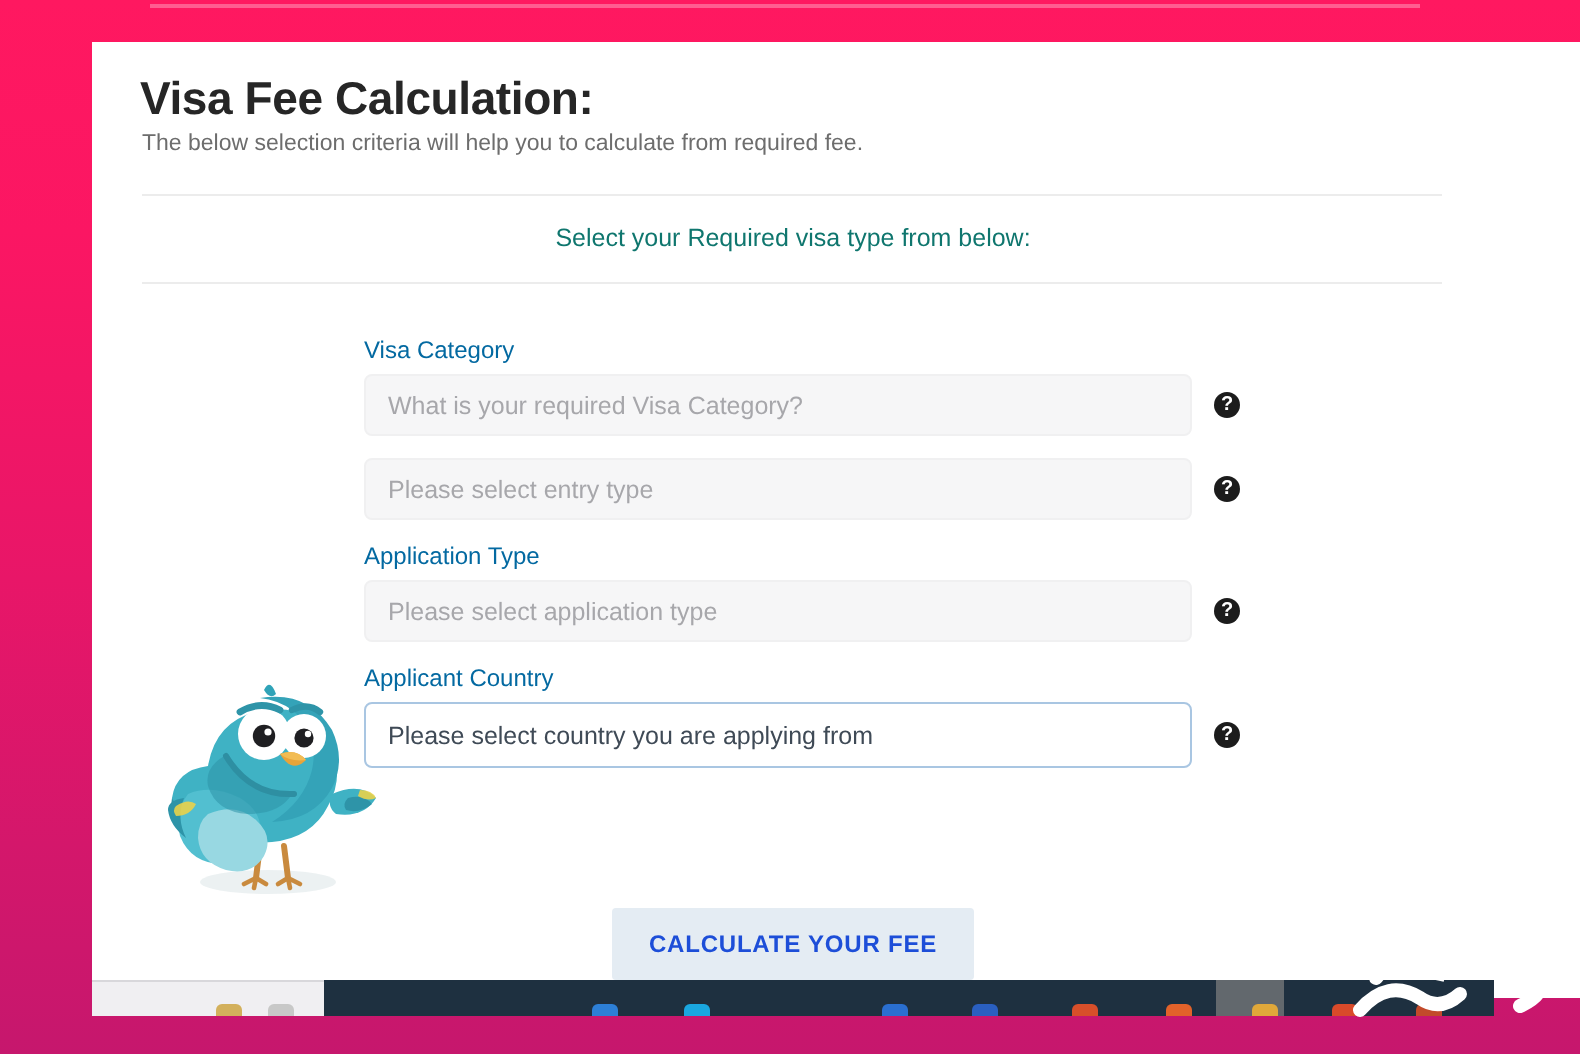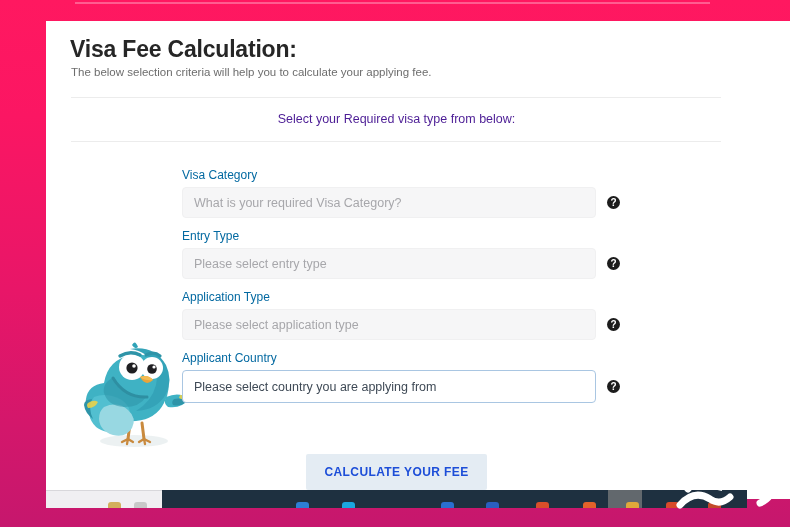--- a/index.html
+++ b/index.html
@@ -79,21 +79,21 @@
   .divider.d1 { top: 76px; }
   .divider.d2 { top: 120px; }
 
   .section-prompt {
     position: absolute;
     left: 0;
     top: 91px;
     width: 701px;
     text-align: center;
     font-size: 12.5px;
-    color: #4c1d95;
+    color: #0f766e;
   }
 
   
   .form-area {
     position: absolute;
     left: 136px;
     top: 147px;
     width: 470px;
   }
 
@@ -248,21 +248,21 @@
 <body>
 
 <div id="page">
 
   <div class="top-hairline"></div>
 
   <div class="card">
     <div class="card-inner">
 
       <div class="page-title">Visa Fee Calculation:</div>
-      <div class="page-subtitle">The below selection criteria will help you to calculate your applying fee.</div>
+      <div class="page-subtitle">The below selection criteria will help you to calculate from required fee.</div>
 
       <div class="divider d1"></div>
       <div class="section-prompt">Select your Required visa type from below:</div>
       <div class="divider d2"></div>
 
       <div class="bird-mascot">
         <svg viewBox="0 0 124 120" width="124" height="120">
           <ellipse cx="64" cy="104" rx="34" ry="6" fill="#e9eef0" opacity="0.85"></ellipse>
           <path d="M60 86 L58 102" stroke="#c98a3e" stroke-width="3" stroke-linecap="round"></path>
           <path d="M72 86 L74 102" stroke="#c98a3e" stroke-width="3" stroke-linecap="round"></path>
@@ -298,21 +298,20 @@
 
         <div class="field-group">
           <label class="field-label">Visa Category</label>
           <div class="field-row">
             <input class="field-input" type="text" readonly="" placeholder="What is your required Visa Category?" style="">
             <div class="help-icon">?</div>
           </div>
         </div>
 
         <div class="field-group">
-          <label class="field-label">Entry Type</label>
           <div class="field-row">
             <input class="field-input" type="text" readonly="" placeholder="Please select entry type" style="">
             <div class="help-icon">?</div>
           </div>
         </div>
 
         <div class="field-group">
           <label class="field-label">Application Type</label>
           <div class="field-row">
             <input class="field-input" type="text" readonly="" placeholder="Please select application type" style="">

